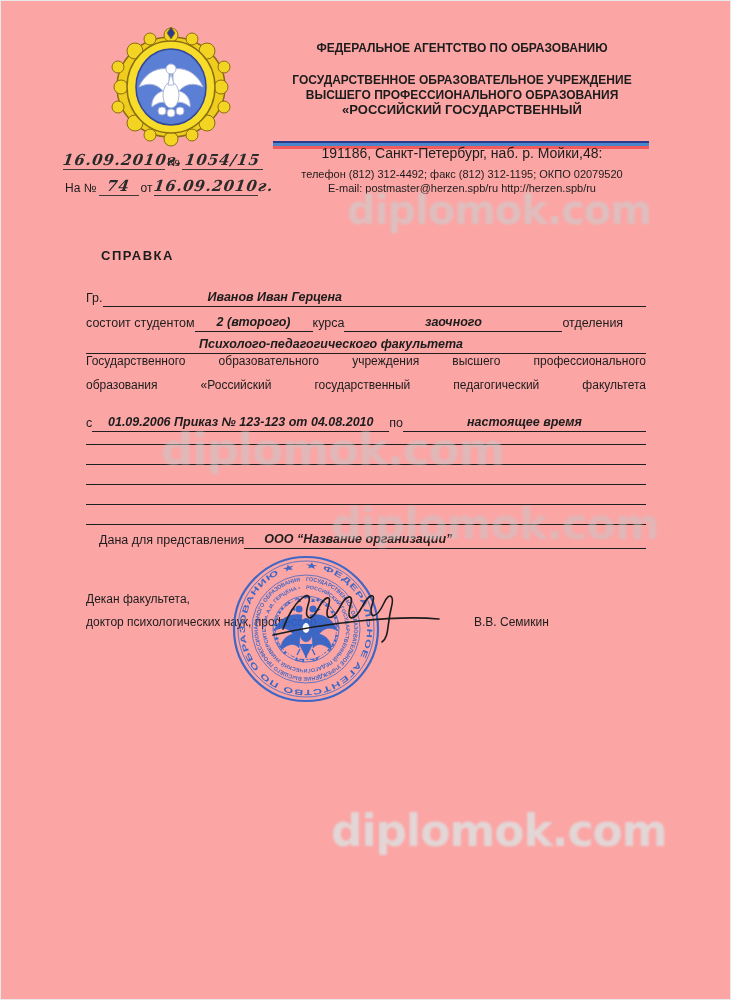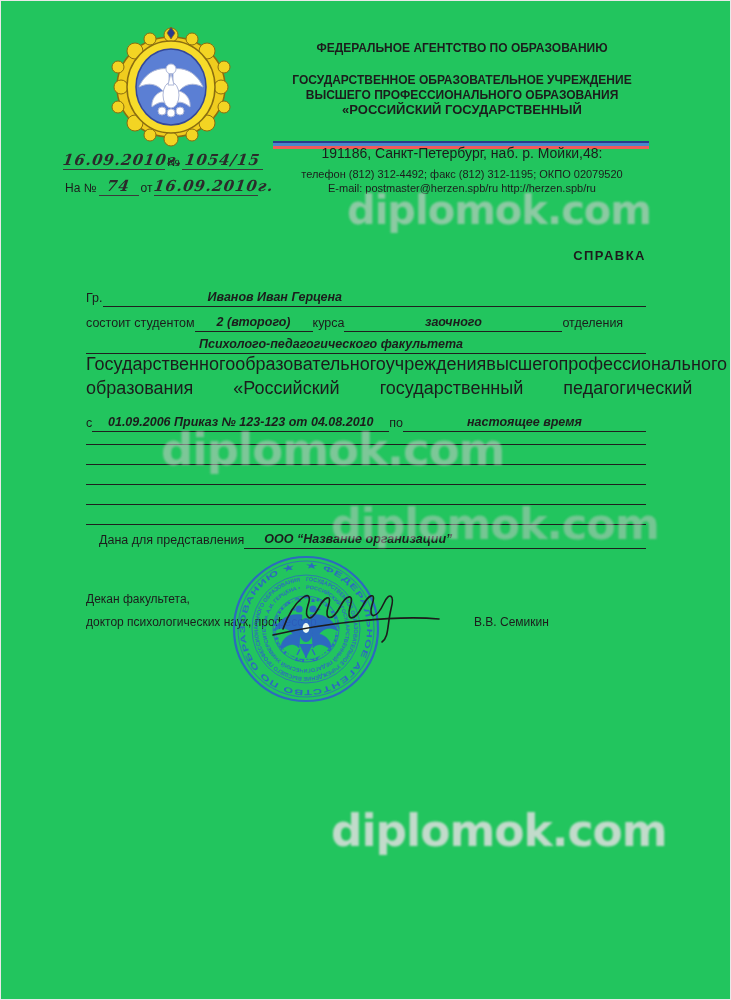--- a/index.html
+++ b/index.html
@@ -1,18 +1,18 @@
 <!DOCTYPE html>
 <html><head>
 <meta charset="utf-8">
 <style>
   * { box-sizing: border-box; }
   body { margin: 0; background: #ffffff; font-family: "Liberation Sans", sans-serif; }
   .page {
-    position: relative; width: 731px; height: 1000px; background: #22c55e;
+    position: relative; width: 731px; height: 1000px; background: #fca5a5;
     border: 1px solid #e9e9e9; overflow: hidden; color: #1c1c1c;
   }
   .abs { position: absolute; }
 
   
   .hdr { left: 272px; width: 378px; text-align: center; line-height: 14px; }
   .hdr-agency  { top: 40px;  font-size: 12px; font-weight: bold; }
   .hdr-org1    { top: 72px;  font-size: 12px; font-weight: bold; }
   .hdr-org2    { top: 87px;  font-size: 12px; font-weight: bold; }
   .hdr-univ1   { top: 102px; font-size: 13px; font-weight: bold; }
@@ -29,28 +29,28 @@
   .ref-row { left: 62px; width: 200px; display: flex; align-items: flex-end; font-size: 12px; }
   .ref-row .print { padding: 0 2px 1px 2px; }
   .hw {
     font-family: "DejaVu Serif", serif; font-style: italic; font-weight: bold;
     font-size: 15px; color: #2b2b2b; letter-spacing: 1px;
     transform: skewX(-8deg); display: inline-block; white-space: nowrap;
   }
   .u { border-bottom: 1px solid #3a3a3a; text-align: center; }
 
   
-  .title { left: 85px; top: 247px; width: 560px; text-align: right;
+  .title { left: 100px; top: 247px; width: 560px; text-align: left;
            font-size: 13px; font-weight: bold; letter-spacing: 1.5px; }
   .row { left: 85px; width: 560px; display: flex; align-items: flex-end;
          font-size: 12.5px; line-height: 17px; }
   .row .lbl { white-space: nowrap; padding-bottom: 0; }
   .row .seg { border-bottom: 1px solid #1f1f1f; text-align: center; }
   .val { font-weight: bold; font-style: italic; white-space: nowrap; }
-  .par { left: 85px; width: 560px; font-size: 18px; white-space: nowrap; align-items: center; }
+  .par { left: 85px; width: 560px; font-size: 12px; white-space: nowrap; align-items: center; }
   .justified { display: flex; justify-content: space-between; white-space: normal; }
   .blank-line { left: 85px; width: 560px; height: 0; border-bottom: 1px solid #1f1f1f; }
 
   
   .dean1 { left: 85px; top: 591px; font-size: 12px; }
   .dean2 { left: 85px; top: 614px; font-size: 12px; }
   .dean-name { left: 473px; top: 614px; font-size: 12px; }
   .stamp-svg { left: 228px; top: 551px; opacity: .92; z-index: 4; }
   .sig-svg { left: 262px; top: 576px; z-index: 5; }
 

